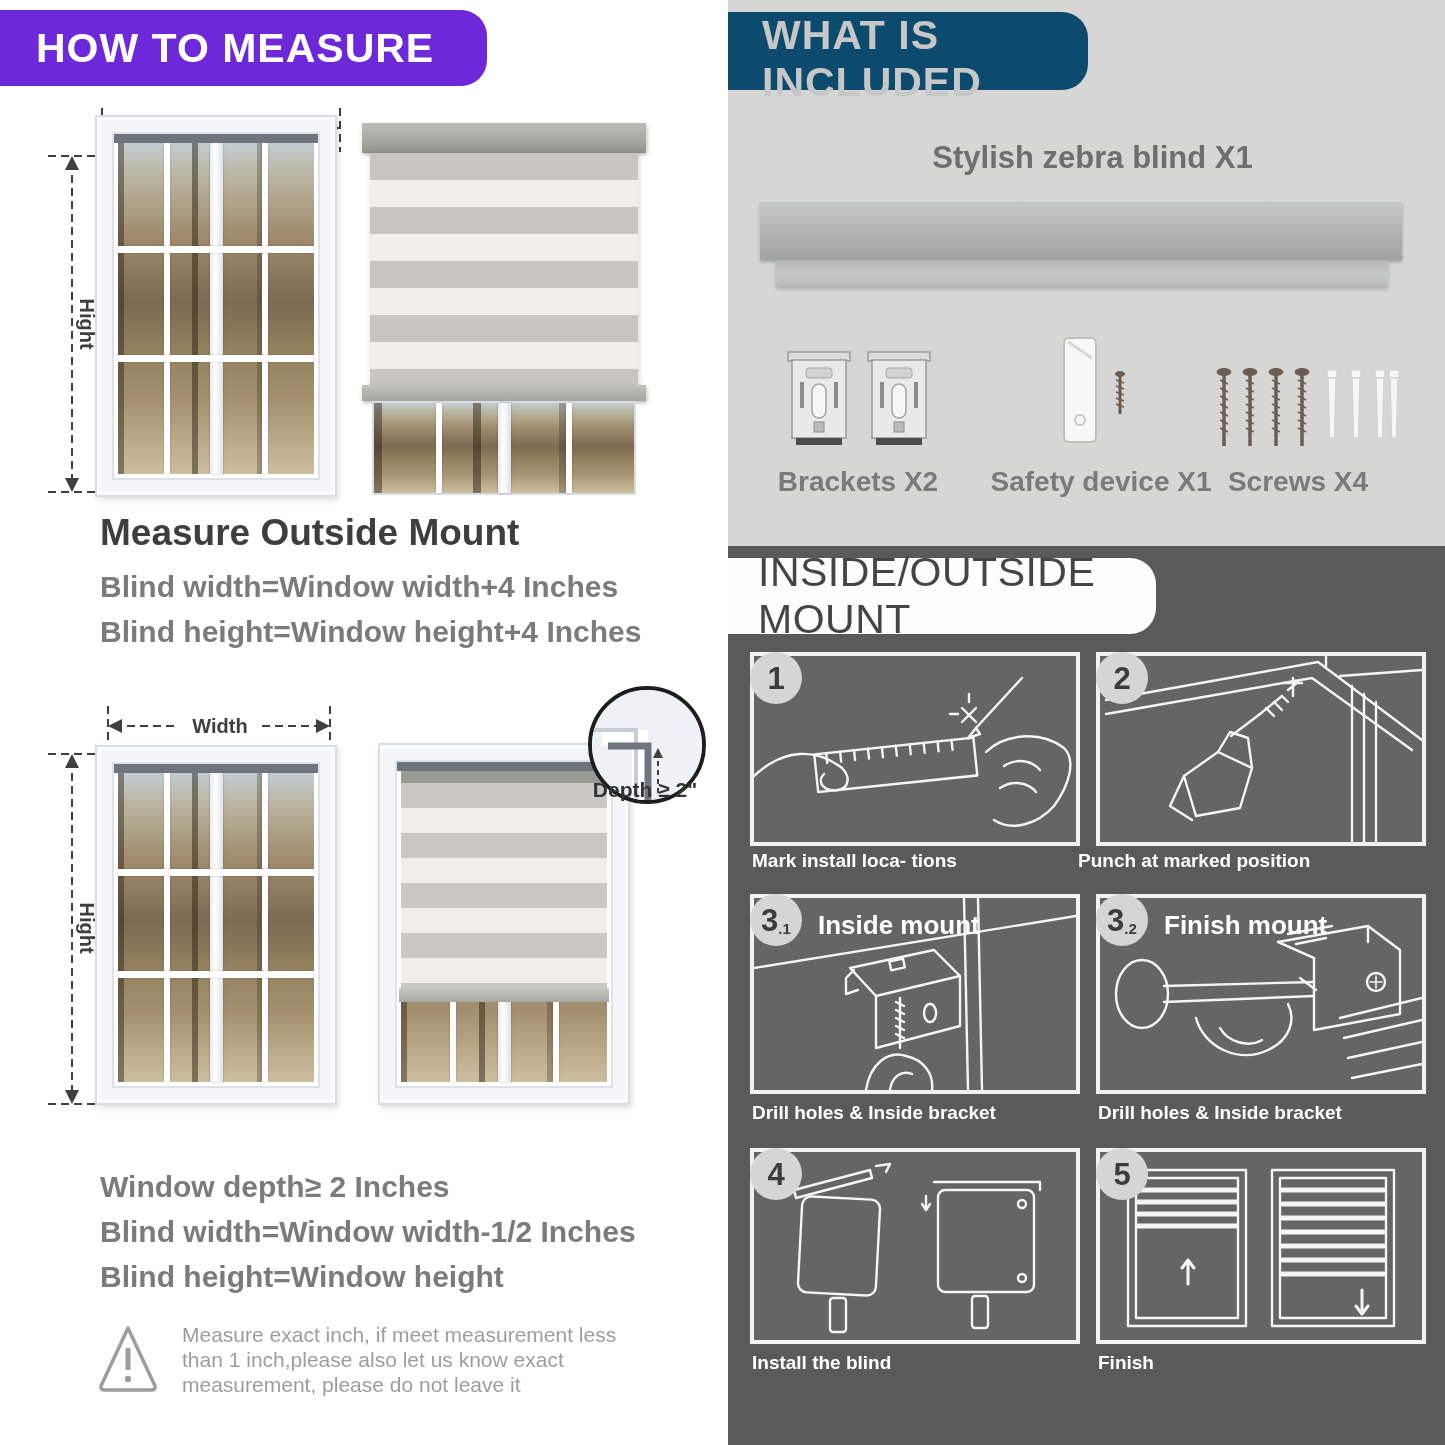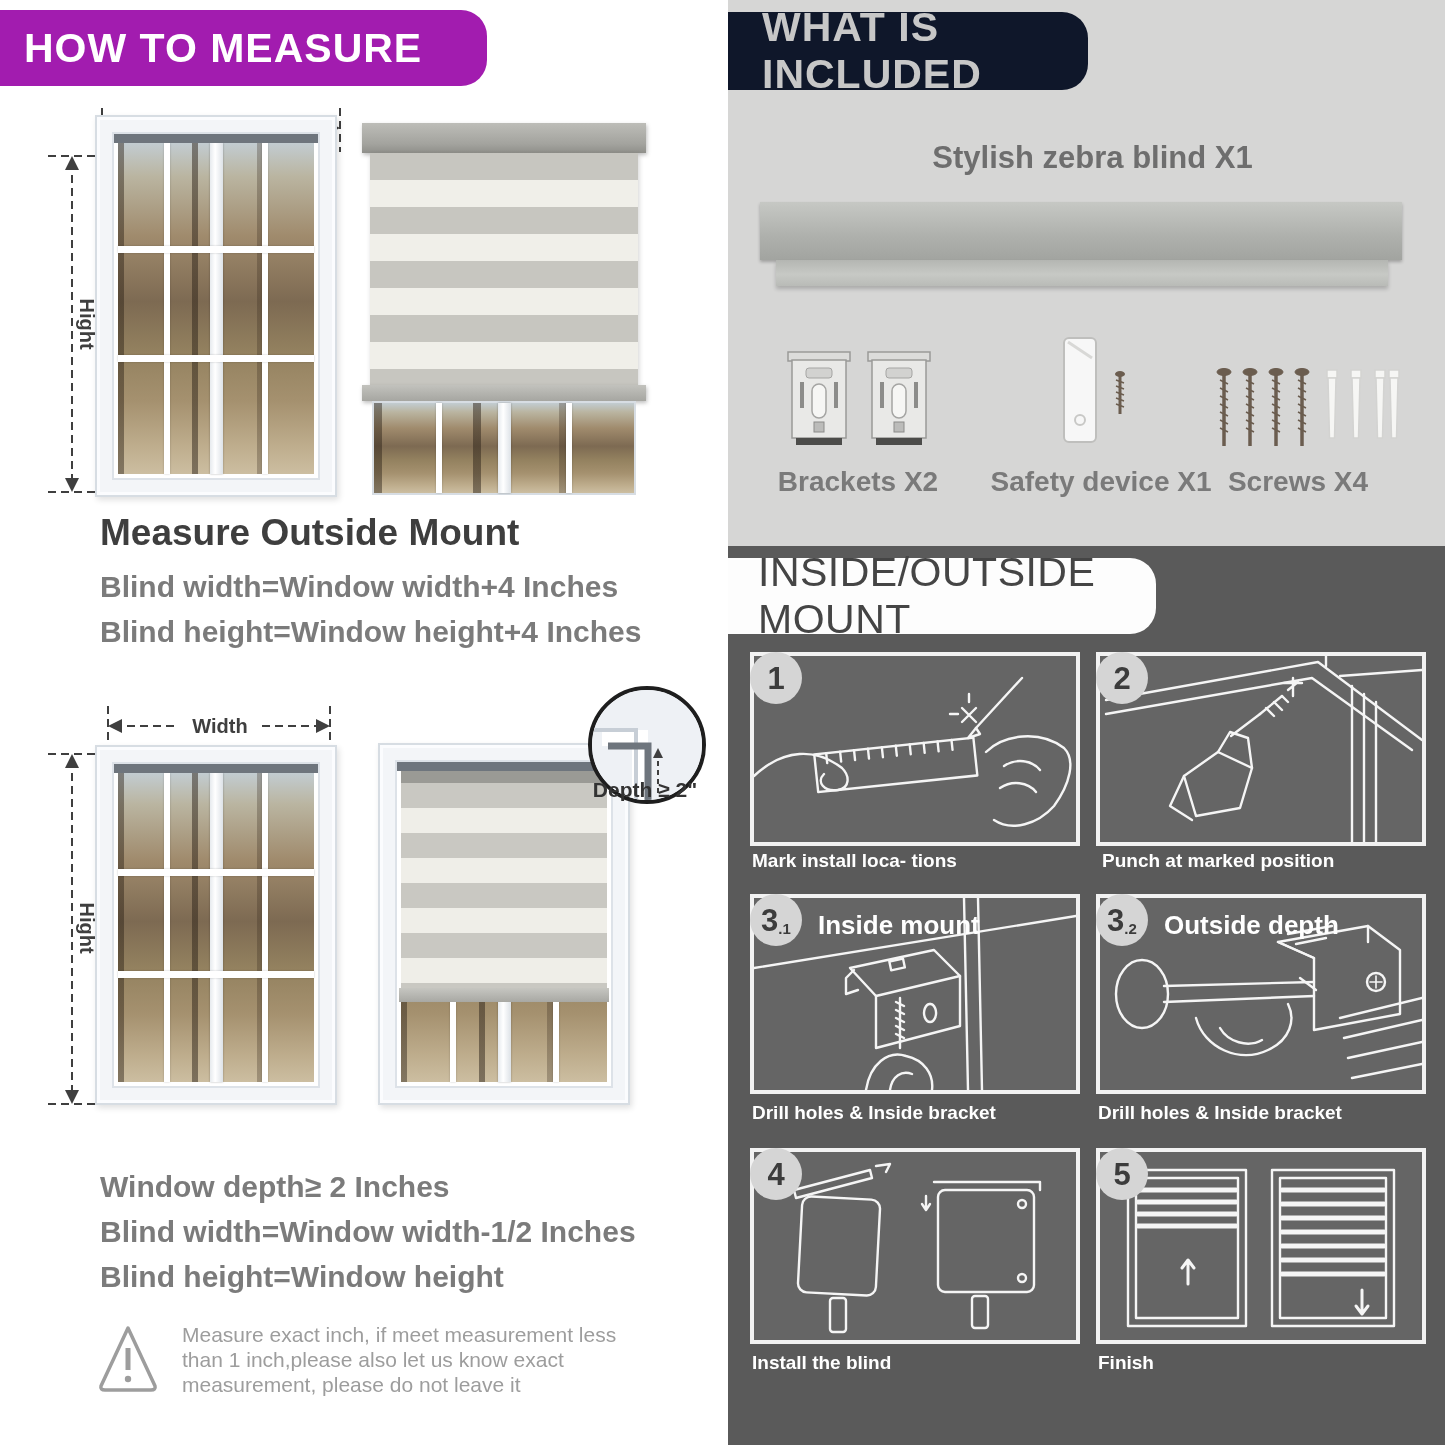--- a/index.html
+++ b/index.html
@@ -1,22 +1,22 @@
 <!DOCTYPE html>
 <html><head>
 <meta charset="utf-8">
 <style>
   html,body{margin:0;padding:0;background:#fff;}
   .canvas{position:relative;width:1445px;height:1445px;background:#ffffff;overflow:hidden;
           font-family:"Liberation Sans","DejaVu Sans",sans-serif;}
   .abs{position:absolute;}
 
   
-  .htm-bar{left:0;top:10px;width:487px;height:76px;background:#a21caf;
-           border-radius:0 26px 26px 0;display:flex;align-items:center;padding-left:24px;box-sizing:border-box;}
+  .htm-bar{left:0;top:10px;width:487px;height:76px;background:#6d28d9;
+           border-radius:0 26px 26px 0;display:flex;align-items:center;padding-left:36px;box-sizing:border-box;}
   .htm-bar span{color:#ffffff;font-size:41px;font-weight:700;letter-spacing:1px;}
 
   
   .win{background:#f3f5f8;border:2px solid #d7dde3;box-shadow:inset 0 0 0 3px #fbfcfe,2px 3px 6px rgba(0,0,0,.12);
        box-sizing:border-box;padding:15px;}
   .win-inner{position:relative;width:100%;height:100%;background:#fff;box-sizing:border-box;
              border:2px solid #dde2e8;}
   .win-top-strip{position:absolute;left:0;right:0;top:0;height:9px;background:#6e757d;z-index:3;}
   .scene{position:absolute;left:4px;right:4px;top:9px;bottom:4px;
     background:
@@ -57,22 +57,22 @@
   .warn-text{font-size:21px;color:#9d9d9d;line-height:25px;width:455px;}
 
   .magnifier{left:588px;top:686px;width:118px;height:118px;border-radius:50%;
       border:4px solid #1e1e1e;box-sizing:border-box;background:#edf0f4;overflow:hidden;z-index:5;}
   .depth-label{left:570px;top:778px;width:150px;text-align:center;font-size:21px;font-weight:700;color:#333333;z-index:5;}
 
   
   .panel-light{left:728px;top:0;width:717px;height:546px;background:#d6d6d5;}
   .panel-dark{left:728px;top:546px;width:717px;height:899px;background:#5a5a5a;}
 
-  .wi-bar{left:0;top:12px;width:360px;height:78px;background:#0f172a;border-radius:0 26px 26px 0;
-      display:flex;align-items:center;padding-left:34px;box-sizing:border-box;}
+  .wi-bar{left:0;top:12px;width:360px;height:78px;background:#0c4a6e;border-radius:0 26px 26px 0;
+      display:flex;padding-left:34px;box-sizing:border-box;}
   .wi-bar span{color:#c7c7c7;font-size:41px;font-weight:700;letter-spacing:1px;}
   .product-label{left:6px;top:140px;width:100%;text-align:center;font-size:31px;font-weight:700;color:#6e6e6e;}
 
   .headrail-top{left:32px;top:202px;width:642px;height:58px;
       background:linear-gradient(180deg,#c6c8c4,#aeb0ac 60%,#a2a4a0);box-shadow:0 2px 3px rgba(0,0,0,.25);}
   .headrail-lip{left:48px;top:260px;width:612px;height:26px;
       background:linear-gradient(180deg,#b4b6b2,#c7c9c5 55%,#b9bbb7);box-shadow:0 3px 4px rgba(0,0,0,.2);}
 
   .item-label{font-size:28px;font-weight:700;color:#7a7a7a;text-align:center;}
 
@@ -340,21 +340,21 @@
           <path d="M96,160 L84,120 L118,96 L152,112 L140,152 Z"></path>
           <path d="M84,120 L70,150 L92,164"></path>
           <path d="M118,96 L130,76 L148,82 L152,112"></path>
           <path d="M131,80 L160,58"></path>
           <path d="M160,58 L182,40"></path>
           <path d="M166,52 l8,8 M174,46 l8,8 M182,40 l6,6"></path>
           <path d="M188,34 l10,-8 M193,22 l0,18 M184,27 l18,0"></path>
         </g>
       </svg>
     </div>
-    <div class="step-caption" style="left:374px;top:304px">Punch at  marked position</div>
+    <div class="step-caption" style="left:350px;top:304px">Punch at  marked position</div>
 
     <div class="step-panel" style="left:22px;top:348px;height:200px">
       <div class="badge">
         <span class="num">3</span>
         <span class="sub">.1</span>
       </div>
       <div class="step-label">Inside mount</div>
       <svg class="lineart" width="322" height="192" viewBox="0 0 322 192">
         <path d="M0,70 L322,18"></path>
         <path d="M210,0 L214,192 M224,0 L228,192"></path>
@@ -371,21 +371,21 @@
         <path d="M136,192 C138,178 148,172 158,176"></path>
       </svg>
     </div>
     <div class="step-caption" style="left:24px;top:556px">Drill holes &amp;  Inside bracket</div>
 
     <div class="step-panel" style="left:368px;top:348px;height:200px">
       <div class="badge">
         <span class="num">3</span>
         <span class="sub">.2</span>
       </div>
-      <div class="step-label">Outside depth</div>
+      <div class="step-label">Finish mount</div>
       <svg class="lineart" width="322" height="192" viewBox="0 0 322 192">
         <path d="M240,120 L322,100 M244,140 L322,122 M248,160 L322,144 M252,180 L322,166"></path>
         <g>
           <path d="M178,44 L268,28 L300,52 L300,116 L214,132 L214,60 Z"></path>
           <path d="M178,44 L214,60 M268,28 L268,44"></path>
           <path d="M188,36 l44,-8 M196,46 l30,-6"></path>
           <circle cx="276" cy="84" r="9"></circle>
           <path d="M270,84 h12 M276,78 v12" stroke-width="1.6"></path>
         </g>
         <ellipse cx="42" cy="96" rx="26" ry="34"></ellipse>

